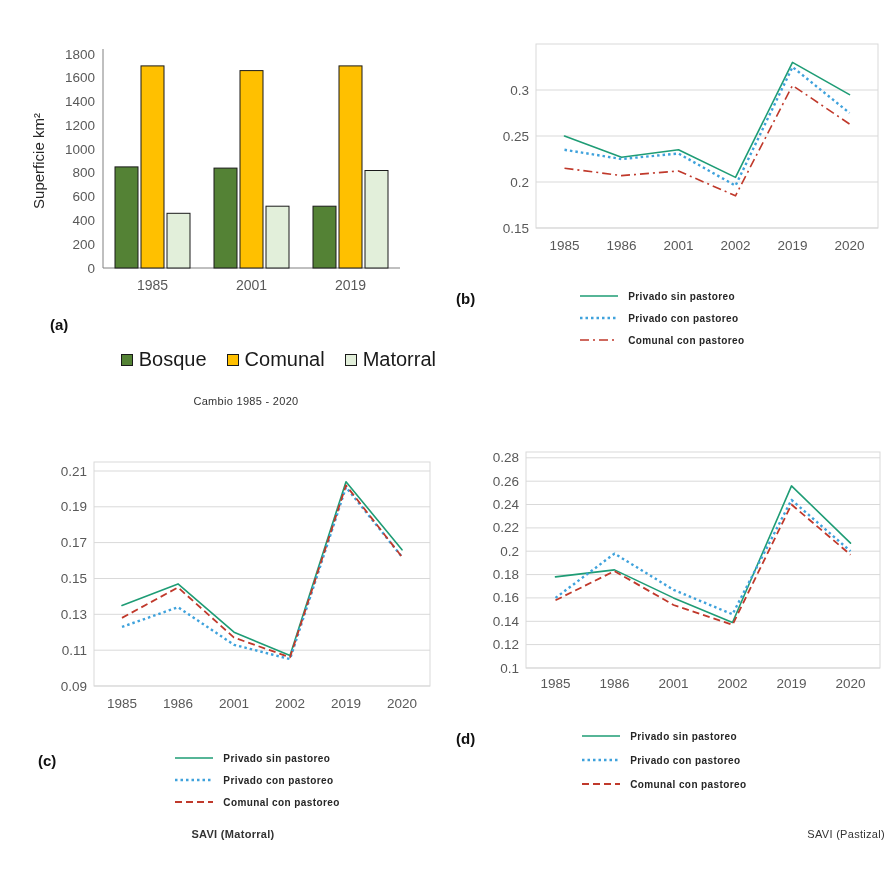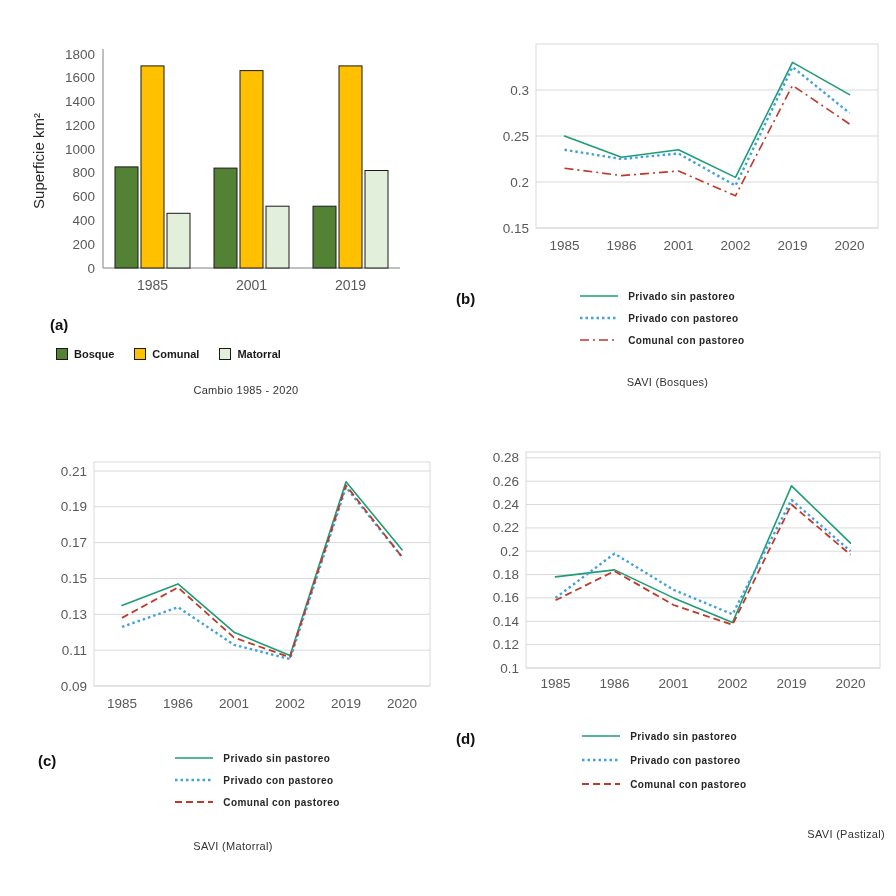--- a/index.html
+++ b/index.html
@@ -7,22 +7,22 @@
               font-family:"Liberation Sans", sans-serif; }
   .page { position:relative; width:896px; height:896px; background:#fff; }
   .panel { position:absolute; }
 
   svg text.tick { font-family:"Liberation Sans", sans-serif; font-size:13.5px; fill:#595959; }
   svg text.xcat { font-size:14px; }
   svg text.ylab { font-size:15px; fill:#262626; }
 
   .panel-label { font-weight:bold; font-size:15px; color:#111; }
 
-  .legend-h { display:flex; justify-content:flex-start; align-items:center; gap:20px;
-              font-weight:bold; font-size:11px; color:#1a1a1a; }
+  .legend-h { display:flex; justify-content:flex-end; align-items:center; gap:20px;
+              font-weight:normal; font-size:20px; color:#1a1a1a; }
   .legend-h .legend-item { display:flex; align-items:center; gap:6px; }
   .swatch { width:12px; height:12px; border:1px solid #1a1a1a; display:inline-block; }
 
   .legend-row { display:flex; align-items:flex-start; }
   .legend-v { display:flex; flex-direction:column; gap:10px; }
   .legend-v .legend-item { display:flex; align-items:center; gap:9px;
                            font-weight:bold; font-size:10px; color:#262626; letter-spacing:0.4px; }
 
   .caption { text-align:center; font-size:11px; color:#333; letter-spacing:0.3px; }
 
@@ -30,21 +30,21 @@
   #panel-a .label-row { margin-top:12px; padding-left:22px; }
   #panel-a .legend-h  { margin-top:14px; width:380px; margin-left:28px; }
   #panel-a .caption   { margin-top:24px; width:380px; margin-left:28px; }
 
   #panel-b .legend-row { margin-top:26px; padding-left:6px; }
   #panel-b .legend-v   { margin-left:104px; }
   #panel-b .caption    { margin-top:30px; }
 
   #panel-c .legend-row { margin-top:28px; padding-left:10px; }
   #panel-c .legend-v   { margin-left:118px; }
-  #panel-c .caption    { margin-top:32px; }
+  #panel-c .caption    { margin-top:20px;font-weight:bold; }
 
   #panel-d .legend-row { margin-top:30px; padding-left:6px; }
   #panel-d .legend-v   { margin-left:106px; gap:12px; }
   #panel-d .caption    { margin-top:38px; margin-left:40px;text-align:right; }
 </style>
 </head>
 <body>
 
 <div class="page">
 
@@ -133,21 +133,20 @@
             <span>Privado con pastoreo</span>
           </div>
           <div class="legend-item">
             <svg width="40" height="12">
               <line x1="1" x2="39" y1="6" y2="6" stroke="#C0392B" stroke-width="1.6" stroke-dasharray="9 4 2 4"></line>
             </svg>
             <span>Comunal con pastoreo</span>
           </div>
         </div>
     </div>
-    <div class="caption">SAVI (Bosques)</div>
   </section>
 
   <section class="panel" id="panel-c" style="left:28px; top:448px; width:410px;">
     <svg id="svg-c" width="410" height="272" viewBox="0 0 410 272">
         <rect x="66" y="14" width="336" height="224" fill="none" stroke="#D9D9D9" stroke-width="1"></rect>
         <line x1="66" y1="238.0" x2="402" y2="238.0" stroke="#D9D9D9" stroke-width="1"></line>
         <text x="59" y="242.5" text-anchor="end" class="tick">0.09</text>
         <line x1="66" y1="202.2" x2="402" y2="202.2" stroke="#D9D9D9" stroke-width="1"></line>
         <text x="59" y="206.7" text-anchor="end" class="tick">0.11</text>
         <line x1="66" y1="166.3" x2="402" y2="166.3" stroke="#D9D9D9" stroke-width="1"></line>

